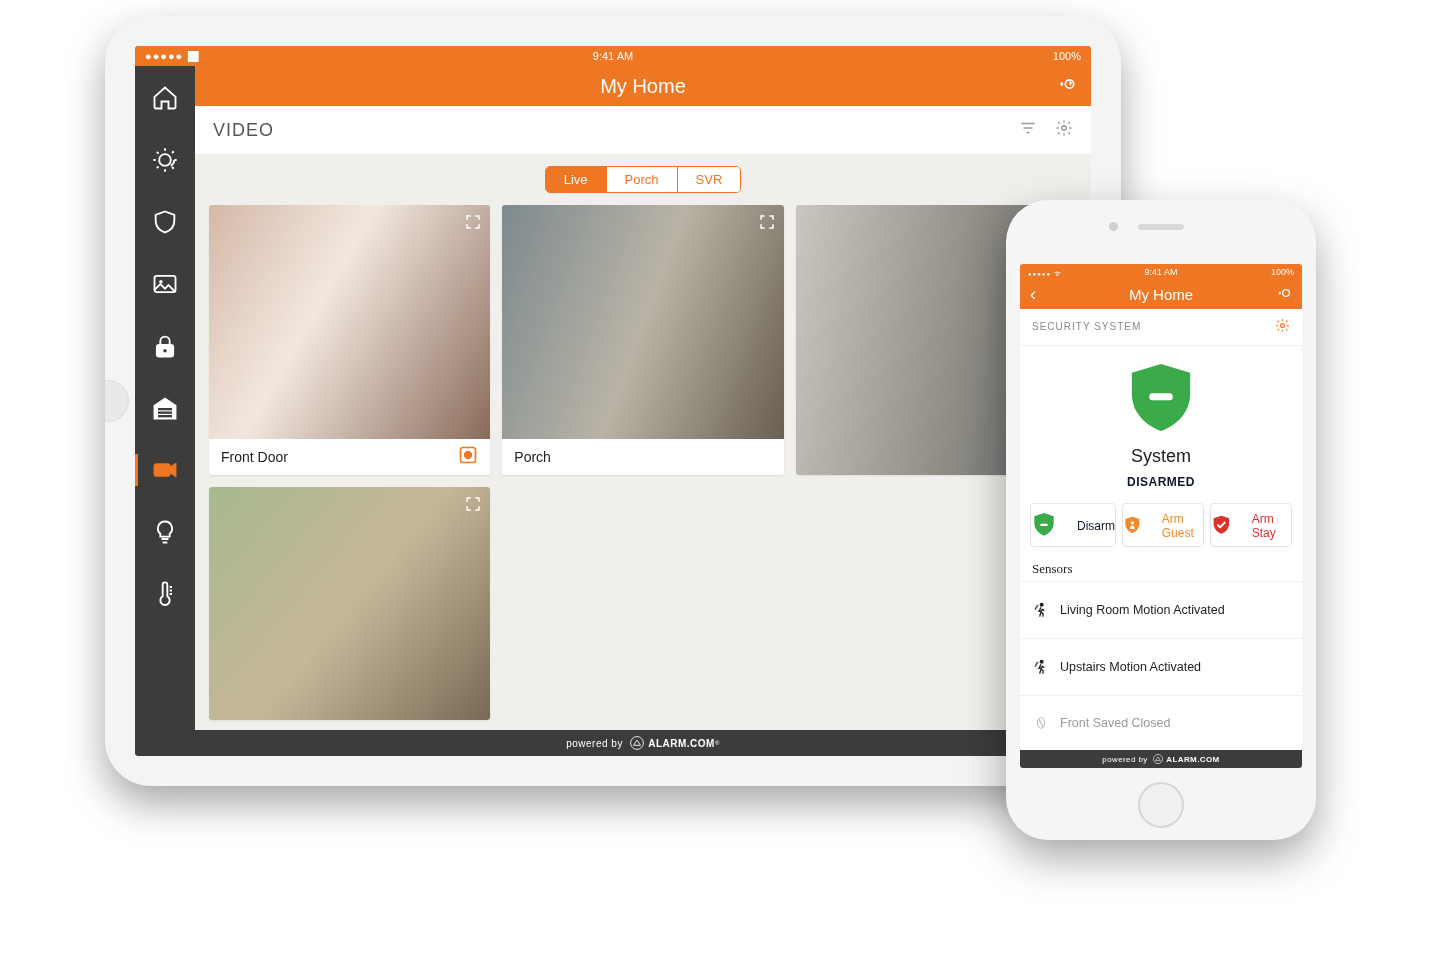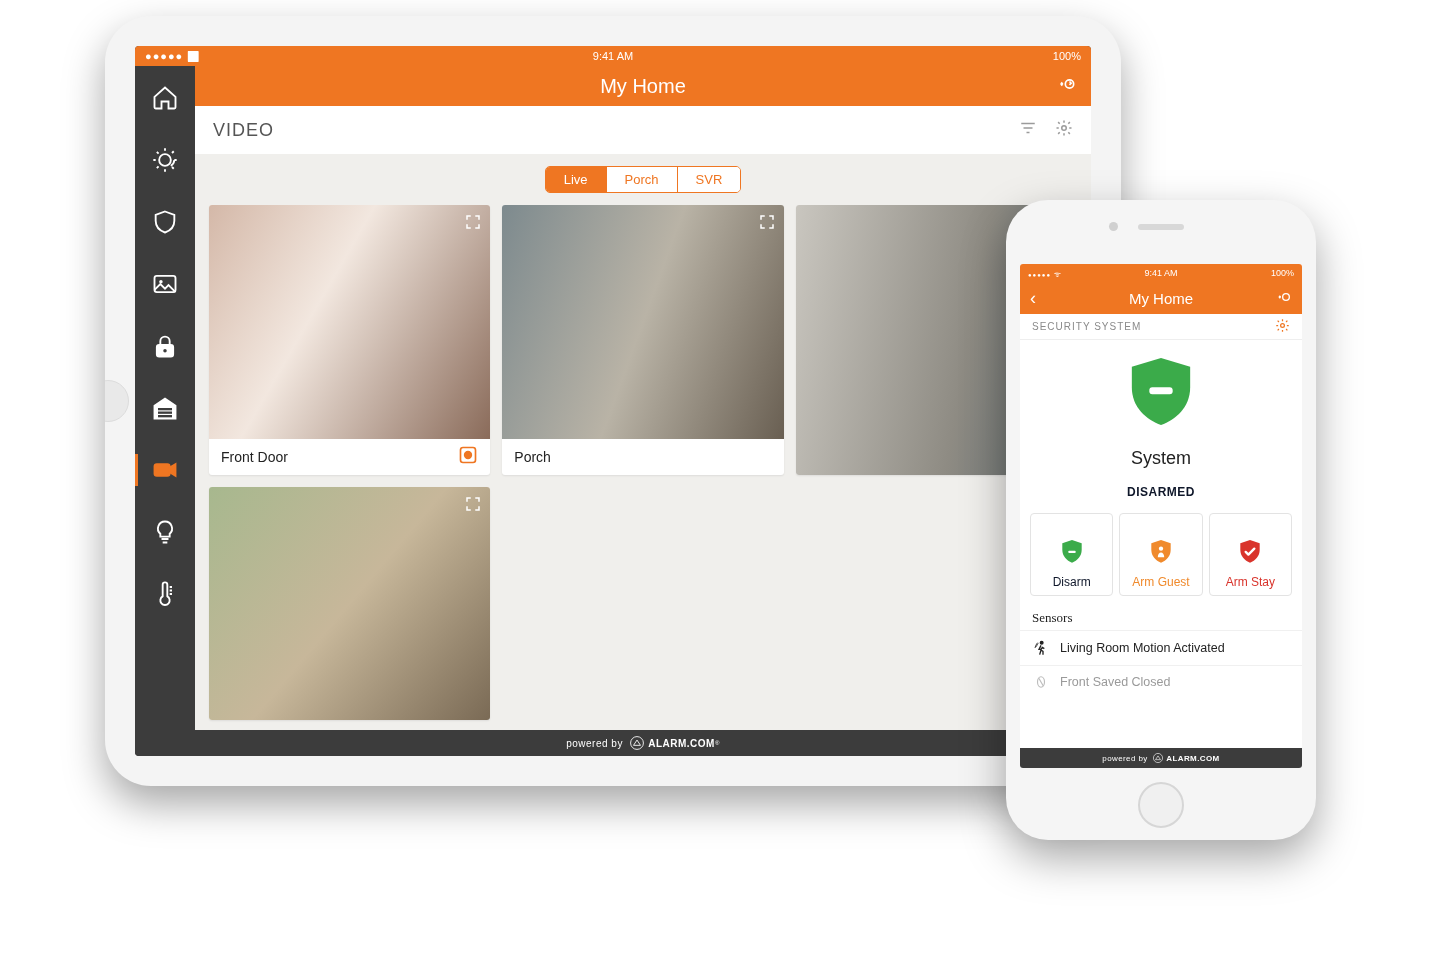--- a/index.html
+++ b/index.html
@@ -177,44 +177,44 @@
   }
   .p-status .ctr{position:absolute;left:50%;transform:translateX(-50%);}
   .p-title{
     height:32px;background:#ef7622;color:#fff;
     display:flex;align-items:center;justify-content:center;font-size:15px;
     position:relative;
   }
   .p-title .back{position:absolute;left:10px;font-size:18px;}
   .p-title .sync{position:absolute;right:10px;font-size:13px;}
   .p-section{
-    height:26px;display:flex;align-items:center;justify-content:space-between;
+    height:42px;display:flex;align-items:center;justify-content:space-between;
     padding:0 12px;font-size:10px;letter-spacing:1px;color:#8a8a8a;
     border-bottom:1px solid #eee;
   }
   .p-section .gear{color:#ef7622;font-size:14px;}
-  .shield-block{padding:14px 0 8px 0;display:flex;flex-direction:column;align-items:center;gap:16px;}
+  .shield-block{padding:14px 0 8px 0;display:flex;flex-direction:column;align-items:center;gap:8px;}
   .big-shield{width:70px;height:78px;}
   .sys-name{font-size:18px;color:#222;}
   .sys-state{font-size:12px;font-weight:600;letter-spacing:0.5px;}
   .green{color:#0f172a;}
   .orange{color:#f08a2c;}
   .red{color:#d9342c;}
 
   .arm-row{display:flex;gap:6px;padding:6px 10px;}
   .arm-btn{
     flex:1;border:1px solid #e3e3e3;border-radius:4px;
-    display:flex;flex-direction:column;align-items:center;gap:8px;
-    padding:25px 0 6px 0;font-size:12px;
+    display:flex;align-items:center;gap:20px;
+    padding:8px 0 6px 0;font-size:12px;
   }
   .arm-btn svg{width:26px;height:28px;}
 
   .sensors-hdr{padding:8px 12px 4px 12px;font-size:13px;color:#222;font-family:Liberation Serif, serif;}
   .sensor{
-    display:flex;align-items:center;gap:10px;padding:9px 12px;
+    display:flex;align-items:center;gap:10px;padding:20px 12px;
     font-size:12.5px;color:#222;border-top:1px solid #f0f0f0;
   }
   .sensor.muted{color:#9a9a9a;}
   .sensor .sicon{width:18px;display:flex;justify-content:center;}
 
   .p-footer{
     margin-top:auto;height:20px;background:#3c3c3c;color:#fff;
     display:flex;align-items:center;justify-content:center;font-size:8px;letter-spacing:0.4px;
   }
 </style>
@@ -470,20 +470,30 @@
     <div class="sensor">
       <span class="sicon">
         <svg width="16" height="16" viewBox="0 0 24 24" stroke="#222" fill="none" stroke-width="2">
             <circle cx="13" cy="4" r="2" fill="#222"></circle>
             <path d="M10 22l2-7 3 2v5M12 8l-3 6h3l2-3 3 2"></path>
             <path d="M5 10c1-3 3-5 3-5M3 12c1-5 4-8 4-8" stroke-width="1.3"></path>
           </svg>
       </span>
       <span>Living Room Motion Activated</span>
     </div>
+    <div class="sensor">
+      <span class="sicon">
+        <svg width="16" height="16" viewBox="0 0 24 24" stroke="#222" fill="none" stroke-width="2">
+            <circle cx="13" cy="4" r="2" fill="#222"></circle>
+            <path d="M10 22l2-7 3 2v5M12 8l-3 6h3l2-3 3 2"></path>
+            <path d="M5 10c1-3 3-5 3-5M3 12c1-5 4-8 4-8" stroke-width="1.3"></path>
+          </svg>
+      </span>
+      <span>Upstairs Motion Activated</span>
+    </div>
     <div class="sensor muted">
       <span class="sicon">
         <svg width="14" height="14" viewBox="0 0 24 24" stroke="#bdbdbd" fill="none" stroke-width="2">
             <ellipse cx="12" cy="12" rx="6" ry="9"></ellipse>
             <path d="M8 5l8 14"></path>
           </svg>
       </span>
       <span>Front Saved Closed</span>
     </div>
 

